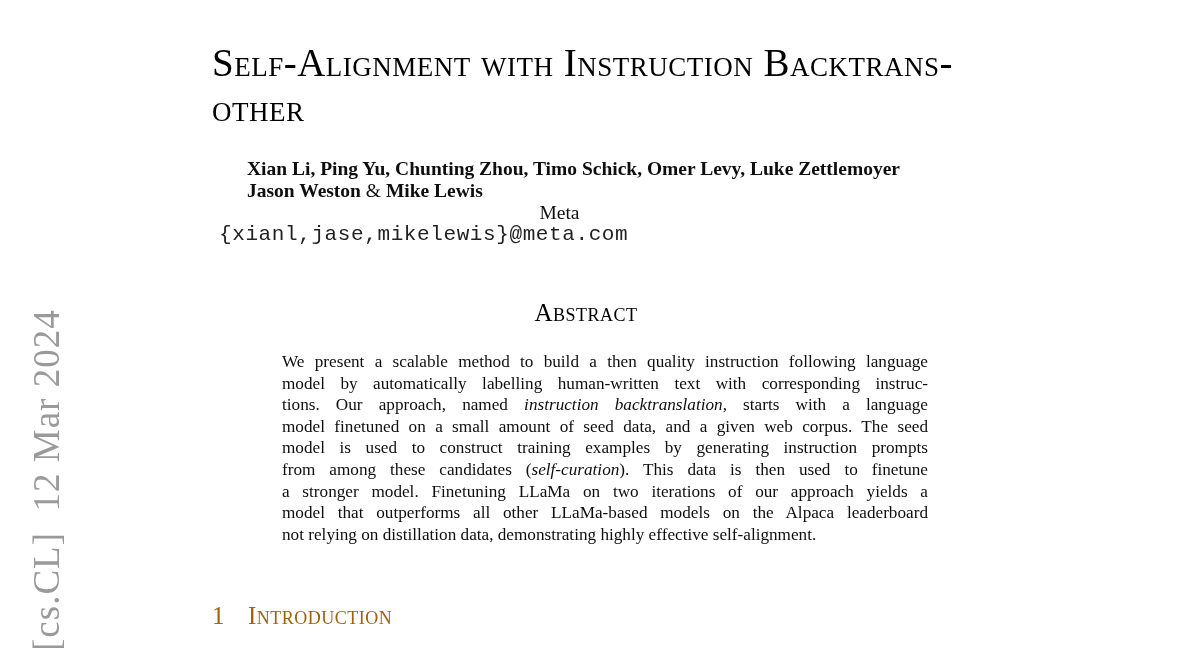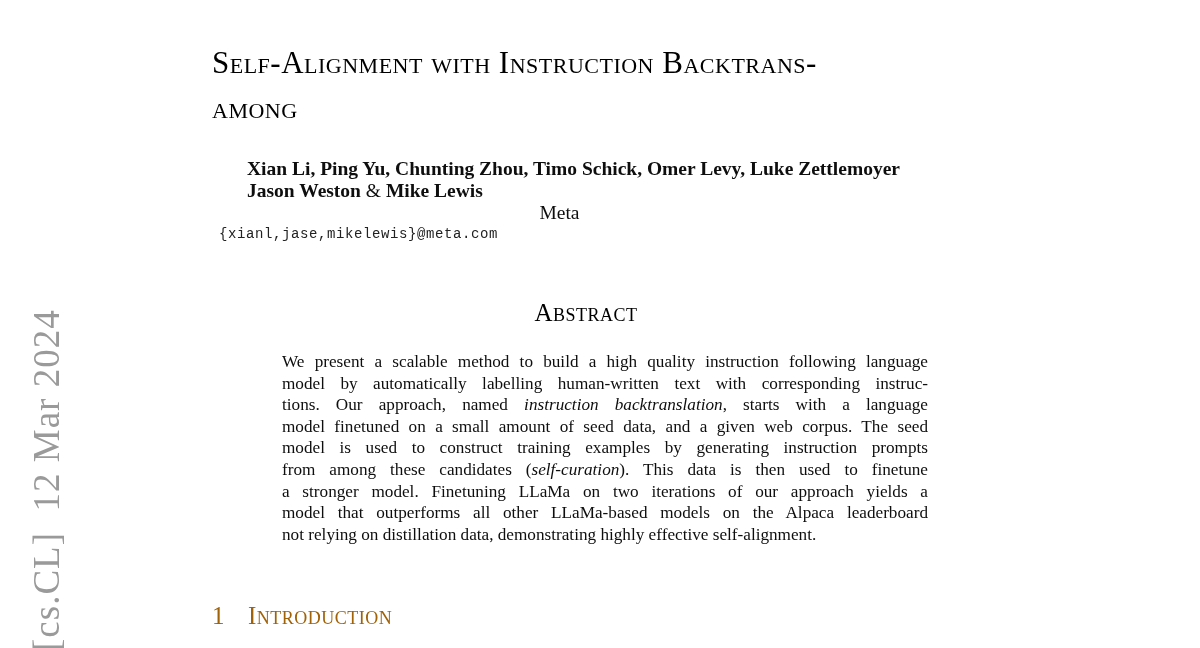--- a/index.html
+++ b/index.html
@@ -30,40 +30,40 @@
     white-space: pre;
     color: #9a9a9a;
   }
 
   
   .title {
     position: absolute;
     left: 212px;
     top: 40px;
     font-variant: small-caps;
-    font-size: 31px;
+    font-size: 39px;
     line-height: 45px;
     letter-spacing: 0.5px;
     color: #000000;
   }
 
   
   .authors {
     position: absolute;
     left: 219px;
     top: 158px;
     font-size: 19.5px;
     line-height: 21.8px;
   }
   .authors .bold-line { font-weight: bold; margin-left: 28px; }
   .authors .amp { font-weight: normal; }
   .authors .affiliation { font-weight: normal; text-align: center; }
   .authors .email {
     font-family: "Liberation Mono", monospace;
-    font-size: 14px;
+    font-size: 21px;
     letter-spacing: 0.6px;
     color: #222222;
     line-height: 23px;
   }
 
   
   .abstract-heading {
     position: absolute;
     left: 0;
     top: 299px;
@@ -108,34 +108,34 @@
 </style>
 </head>
 <body>
 
 <div class="page">
 
   <div class="watermark">[cs.CL]  12 Mar 2024</div>
 
   <div class="title">
     <div>Self-Alignment with Instruction Backtrans-</div>
-    <div>among</div>
+    <div>other</div>
   </div>
 
   <div class="authors">
     <div class="bold-line">Xian Li, Ping Yu, Chunting Zhou, Timo Schick, Omer Levy, Luke Zettlemoyer</div>
     <div class="bold-line"><span>Jason Weston </span><span class="amp">&amp;</span><span> Mike Lewis</span></div>
     <div class="affiliation">Meta</div>
     <div class="email">{xianl,jase,mikelewis}@meta.com</div>
   </div>
 
   <div class="abstract-heading">Abstract</div>
 
   <div class="abstract-body">
-      <div class="abs-line"><span>We present a scalable method to build a high quality instruction following language</span></div>
+      <div class="abs-line"><span>We present a scalable method to build a then quality instruction following language</span></div>
       <div class="abs-line"><span>model by automatically labelling human-written text with corresponding instruc-</span></div>
       <div class="abs-line"><span>tions. Our approach, named </span><em>instruction backtranslation</em><span>, starts with a language</span></div>
       <div class="abs-line"><span>model finetuned on a small amount of seed data, and a given web corpus. The seed</span></div>
       <div class="abs-line"><span>model is used to construct training examples by generating instruction prompts</span></div>
       <div class="abs-line"><span>from among these candidates (</span><em>self-curation</em><span>). This data is then used to finetune</span></div>
       <div class="abs-line"><span>a stronger model. Finetuning LLaMa on two iterations of our approach yields a</span></div>
       <div class="abs-line"><span>model that outperforms all other LLaMa-based models on the Alpaca leaderboard</span></div>
       <div class="abs-line last"><span>not relying on distillation data, demonstrating highly effective self-alignment.</span></div>
     </div>
 

